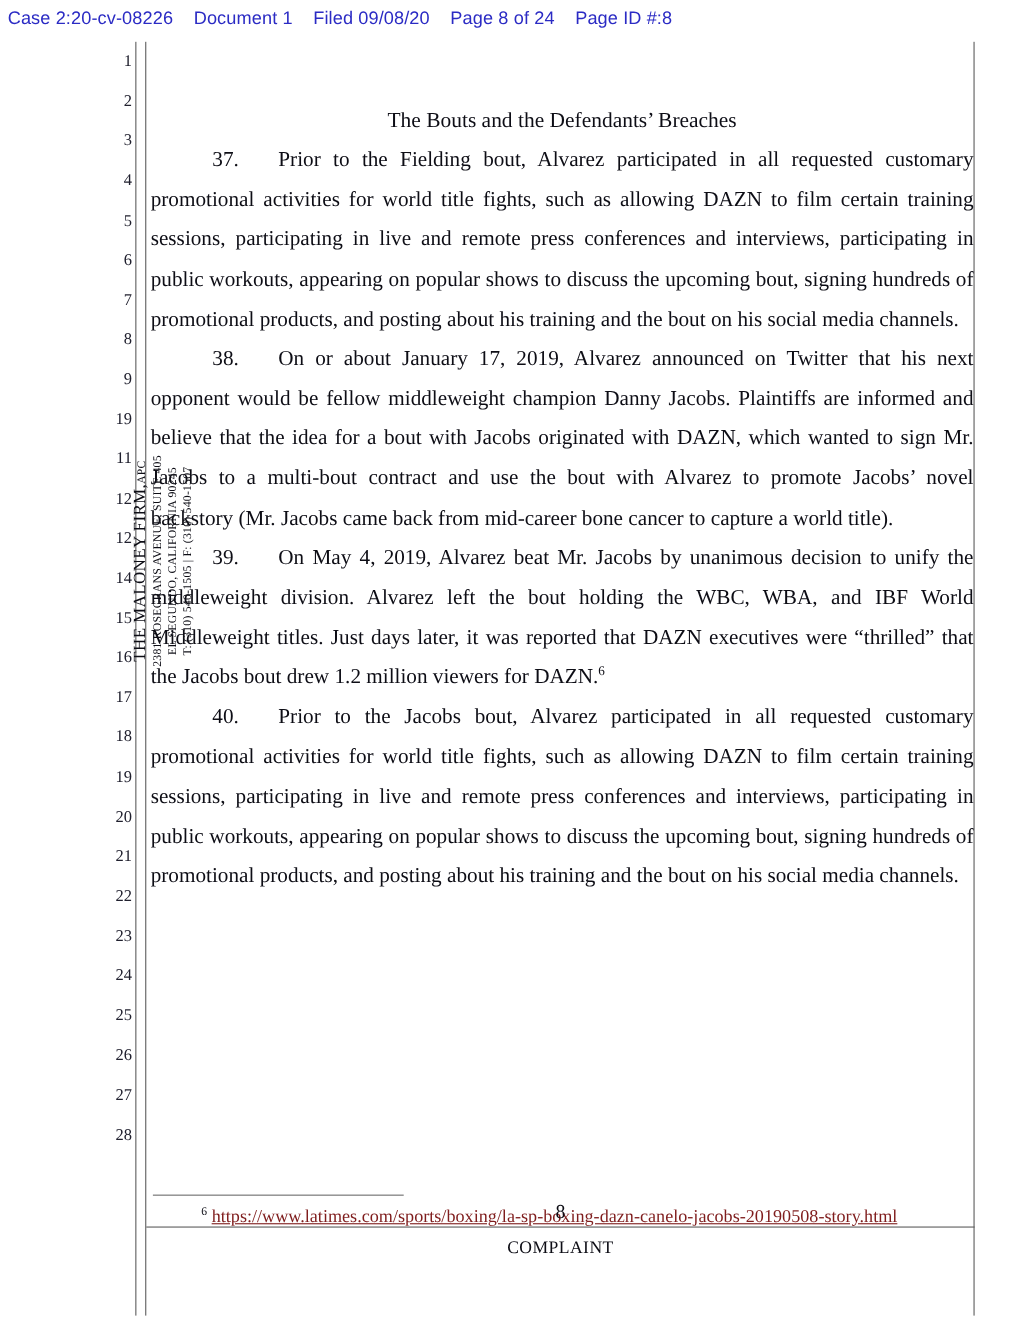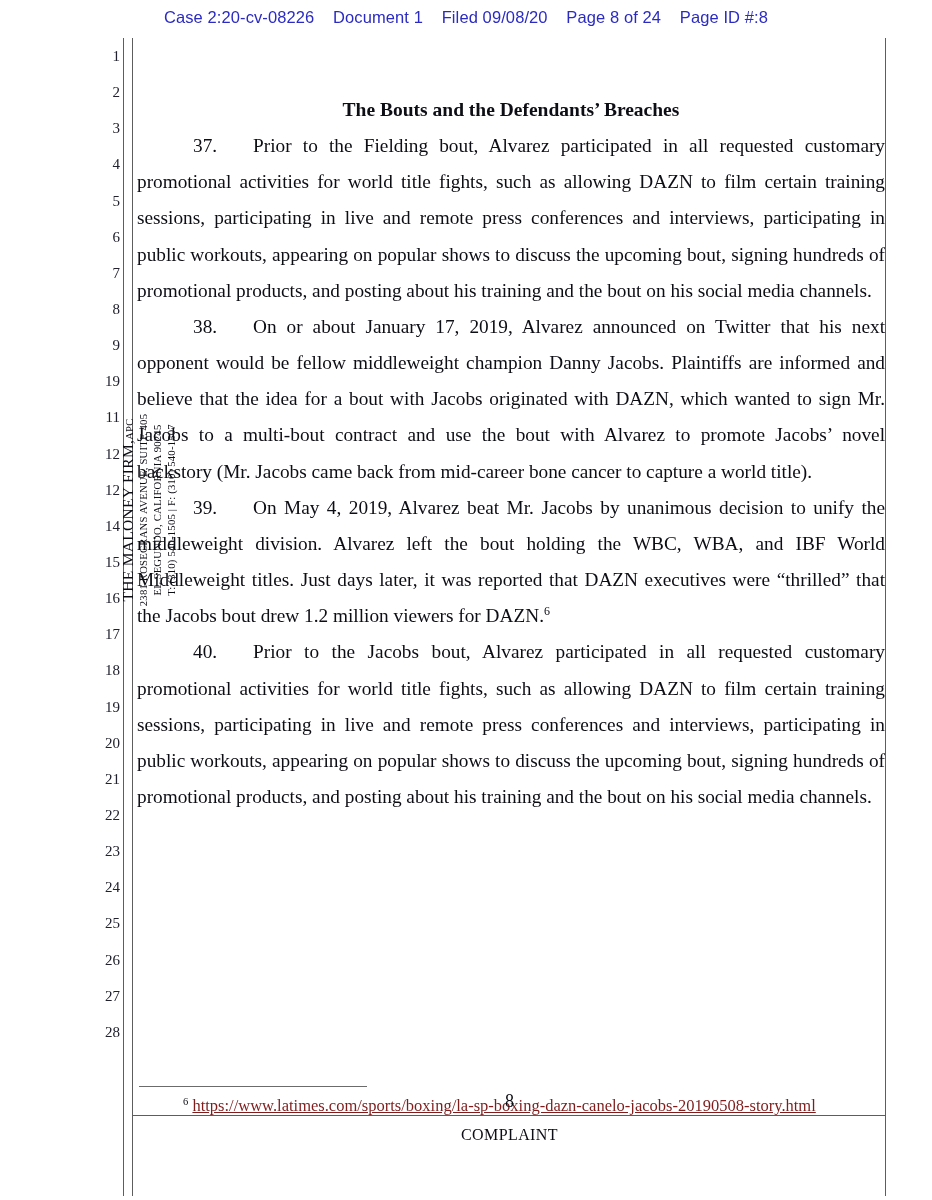--- a/index.html
+++ b/index.html
@@ -15,21 +15,21 @@
     overflow: hidden;
     position: relative;
   }
 
   
   .ecf-header {
     position: absolute;
     top: 8px;
     left: 0;
     width: 932px;
-    text-align: center;
+    text-align: left;
     font-family: "Liberation Sans", "DejaVu Sans", sans-serif;
     font-size: 16.5px;
     color: #2b2bc4;
     letter-spacing: 0.1px;
     white-space: nowrap;
   }
   .ecf-header span { margin: 0 7px; }
 
   
   .page-frame {
@@ -98,21 +98,21 @@
     position: absolute;
     left: 13px;
     top: 0;
     width: 748px;
     height: 1158px;
     box-sizing: border-box;
   }
 
   .doc-heading {
     text-align: center;
-    font-weight: bold;
+    font-weight: normal;
     font-size: 19.5px;
     line-height: 36.15px;
     margin: 0;
     padding-top: 54px;
   }
 
   .para {
     font-size: 19.3px;
     line-height: 36.15px;
     text-align: justify;

